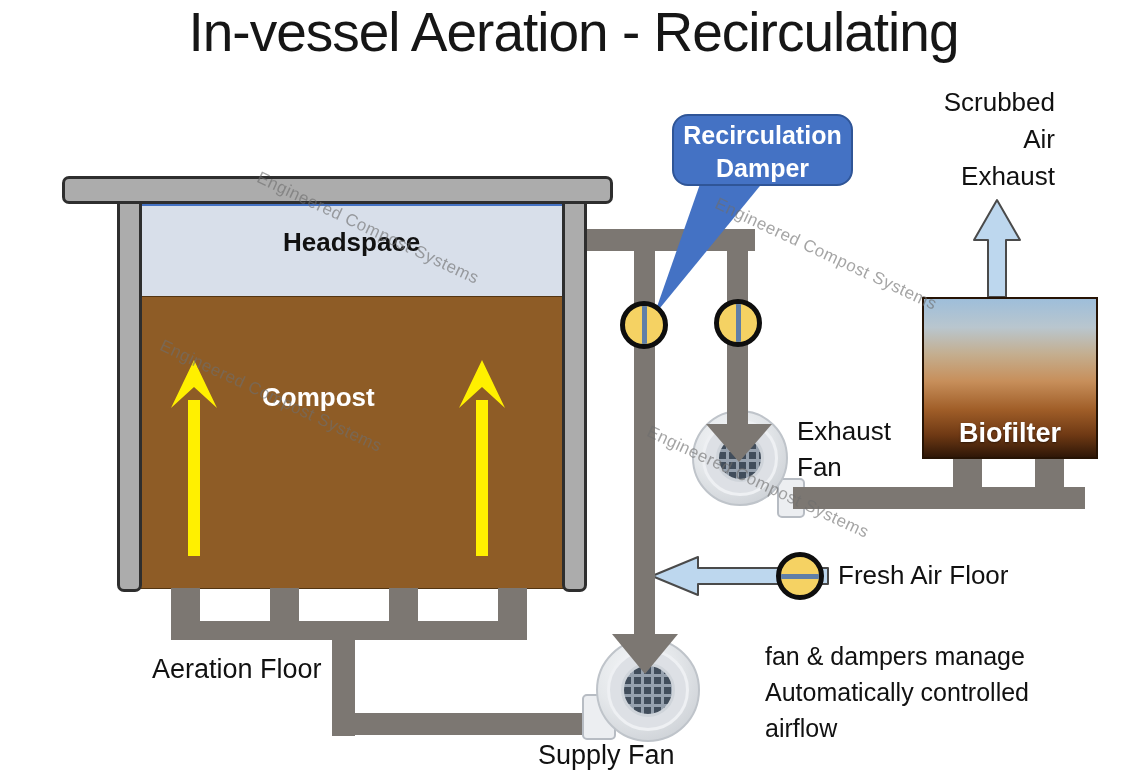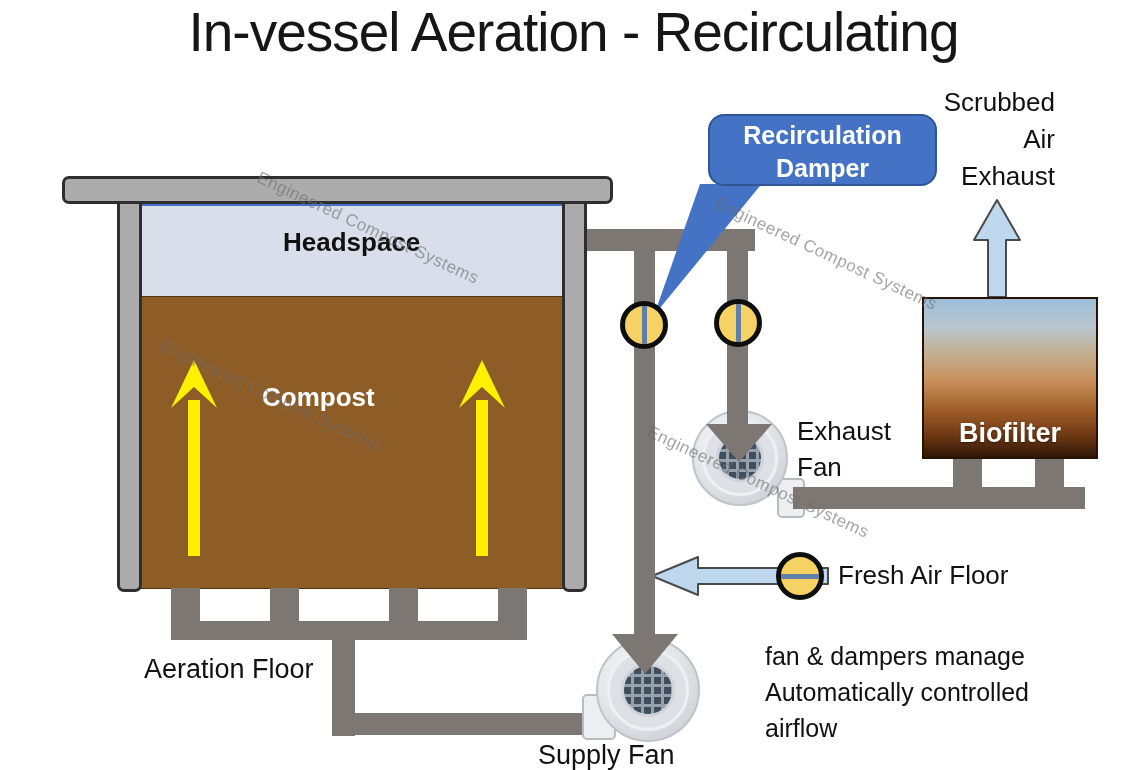--- a/index.html
+++ b/index.html
@@ -65,23 +65,23 @@
   }
   
   .damper{
     width:48px;height:48px;border-radius:50%;box-sizing:border-box;
     background:var(--damper_yellow,#F5D263);border:5px solid #0e0e0e;z-index:17;overflow:hidden;
   }
   .damper::before{content:"";position:absolute;left:50%;top:-2px;bottom:-2px;width:5px;margin-left:-2.5px;background:#5F7FA8;}
   .damper.horiz::before{left:-2px;right:-2px;top:50%;width:auto;height:5px;margin:-2.5px 0 0 0;}
   
   .callout{
-    left:672px;top:114px;width:229px;height:72px;border-radius:16px;z-index:15;box-sizing:border-box;
+    left:672px;top:114px;width:181px;height:72px;border-radius:16px;z-index:15;box-sizing:border-box;
     background:var(--accent_blue,#4472C4);border:2px solid #2F5597;
-    color:#fff;text-align:center;font-size:25px;font-weight:600;line-height:33px;padding-top:3px;margin-left:36px;
+    color:#fff;text-align:center;font-size:25px;font-weight:600;line-height:33px;padding-top:3px;
   }
   .callout-tail{
     left:650px;top:182px;width:115px;height:136px;z-index:14;
     background:var(--accent_blue,#4472C4);
     clip-path:polygon(43.5% 1.5%, 97% 1.5%, 3.5% 98%);
   }
   
   .biofilter{
     left:922px;top:297px;width:176px;height:162px;z-index:5;box-sizing:border-box;
     border:2px solid #261304;
@@ -131,21 +131,21 @@
     <div class="shaft"></div>
   </div>
 
   <div class="abs pipe" style="left:171px;top:588px;width:29px;height:35px;"></div>
   <div class="abs pipe" style="left:270px;top:588px;width:29px;height:35px;"></div>
   <div class="abs pipe" style="left:389px;top:588px;width:29px;height:35px;"></div>
   <div class="abs pipe" style="left:498px;top:588px;width:29px;height:35px;"></div>
   <div class="abs pipe" style="left:171px;top:621px;width:356px;height:19px;"></div>
   <div class="abs pipe" style="left:332px;top:638px;width:23px;height:98px;"></div>
   <div class="abs pipe" style="left:332px;top:713px;width:262px;height:22px;"></div>
-  <div class="abs plain-label" style="left:144px;top:654px;font-size:27px;">Aeration Floor</div>
+  <div class="abs plain-label" style="left:152px;top:654px;font-size:27px;">Aeration Floor</div>
 
   <div class="abs pipe" style="left:562px;top:229px;width:193px;height:22px;"></div>
   <div class="abs pipe pipe-over" style="left:634px;top:251px;width:21px;height:386px;"></div>
   <div class="abs arrow-down" style="left:612px;top:634px;"></div>
   <div class="abs pipe pipe-over" style="left:727px;top:251px;width:21px;height:176px;"></div>
   <div class="abs arrow-down" style="left:706px;top:424px;border-top-width:38px;"></div>
 
   <div class="abs flange" style="left:582px;top:694px;width:34px;height:46px;"></div>
   <div class="abs fan" style="left:596px;top:638px;width:104px;height:104px;"></div>
   <div class="abs fan-grid" style="left:621px;top:663px;width:54px;height:54px;"></div>

